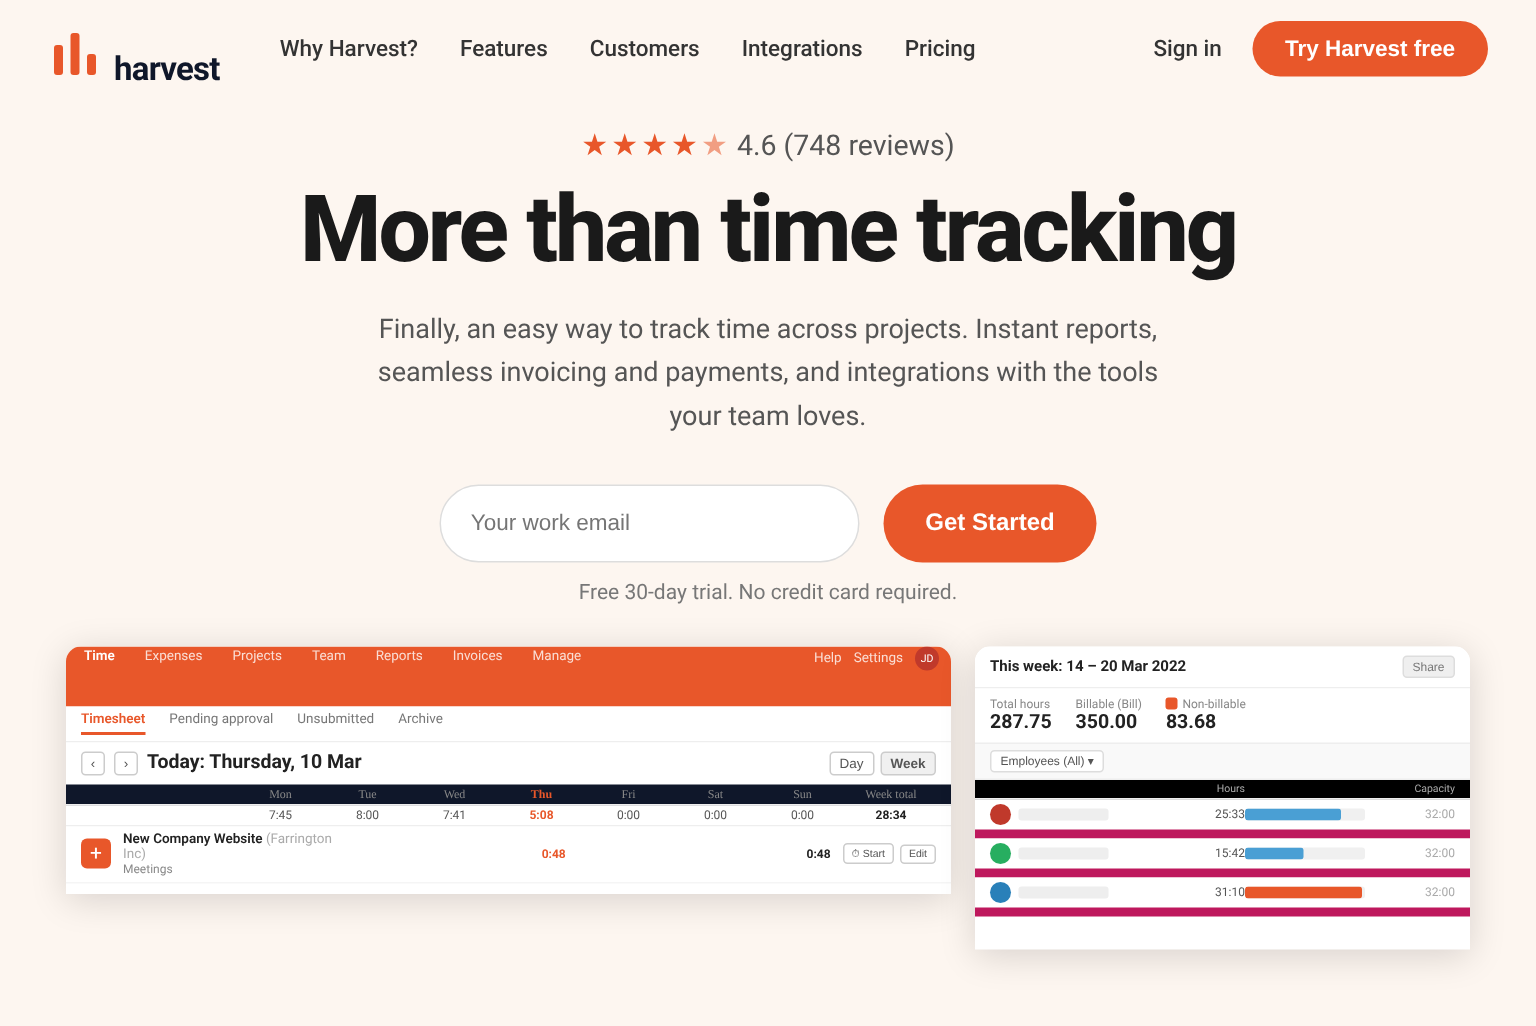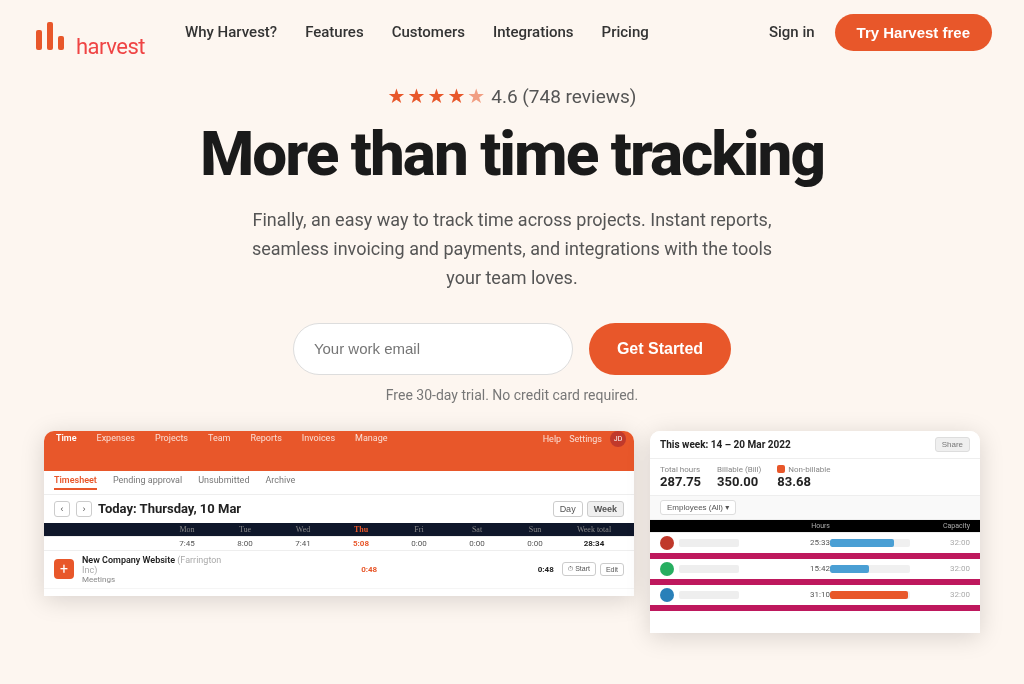--- a/index.html
+++ b/index.html
@@ -24,22 +24,22 @@
       align-items: center;
       gap: 8px;
       margin-right: 40px;
     }
     .nav-logo-icon {
       width: 36px;
       height: 36px;
     }
     .nav-logo-text {
       font-size: 22px;
-      font-weight: 400;
-      color: #ef4444;
+      font-weight: 700;
+      color: #0f172a;
       letter-spacing: -0.5px;
       margin-top: 28px;
     }
     .nav-links {
       display: flex;
       align-items: center;
       gap: 28px;
       flex: 1;
     }
     .nav-link {

